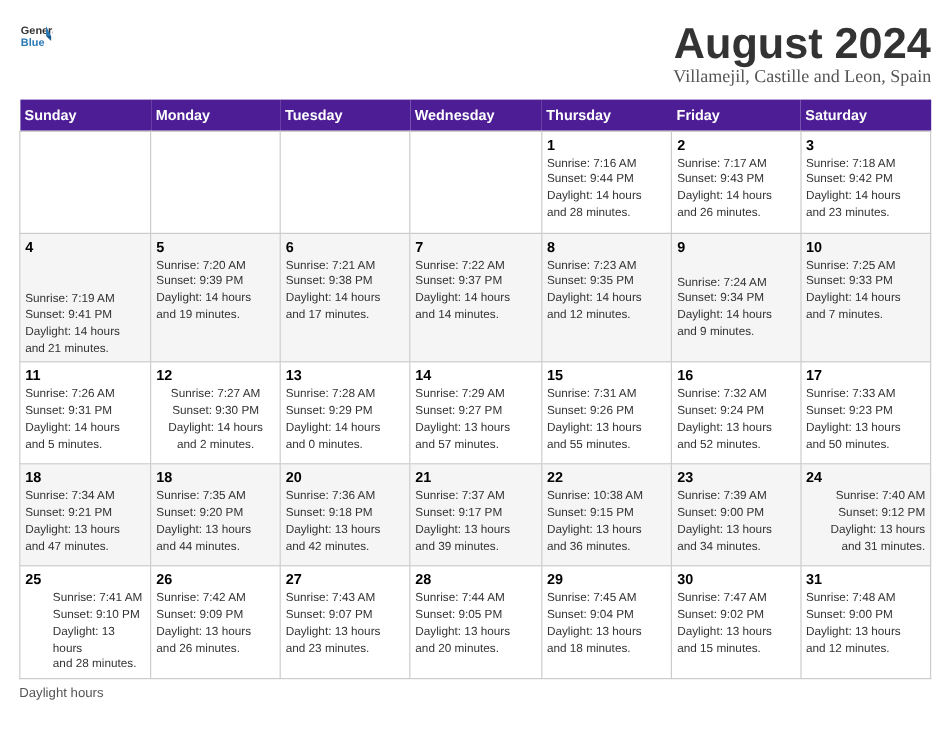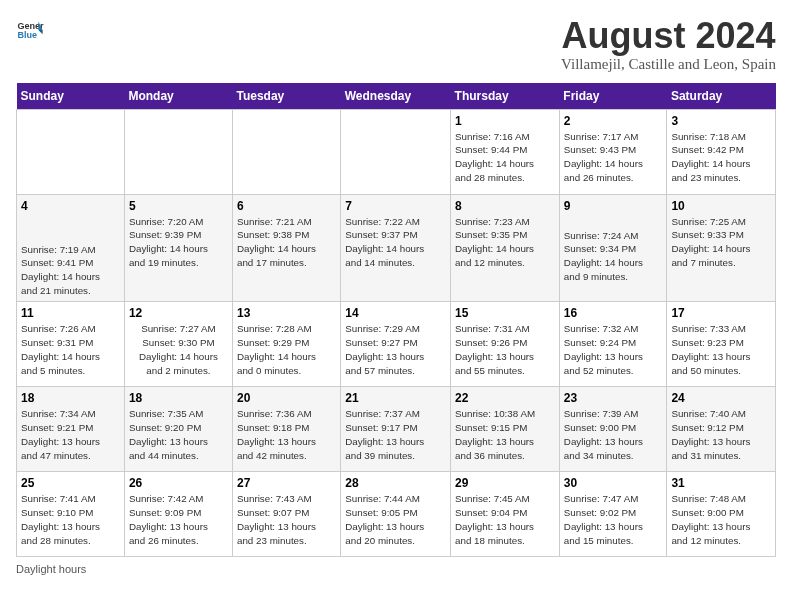--- a/index.html
+++ b/index.html
@@ -282,30 +282,30 @@
         </td>
         <td>
           <span class="day-number">23</span>
           <div class="day-info" style="white-space: pre-line;">Sunrise: 7:39 AM
 Sunset: 9:00 PM
 Daylight: 13 hours
 and 34 minutes.</div>
         </td>
         <td>
           <span class="day-number">24</span>
-          <div class="day-info" style="white-space: pre-line;">Sunrise: 7:40 AM
+          <div class="day-info" style="white-space: pre-line; text-align: right;">Sunrise: 7:40 AM
 Sunset: 9:12 PM
 Daylight: 13 hours
 and 31 minutes.</div>
         </td>
       </tr>
       <tr>
         <td>
           <span class="day-number">25</span>
-          <div class="day-info" style="white-space: pre-line;">Sunrise: 7:41 AM
+          <div class="day-info" style="white-space: pre-line; margin-left: 23px;">Sunrise: 7:41 AM
 Sunset: 9:10 PM
 Daylight: 13 hours
 and 28 minutes.</div>
         </td>
         <td>
           <span class="day-number">26</span>
           <div class="day-info" style="white-space: pre-line;">Sunrise: 7:42 AM
 Sunset: 9:09 PM
 Daylight: 13 hours
 and 26 minutes.</div>

